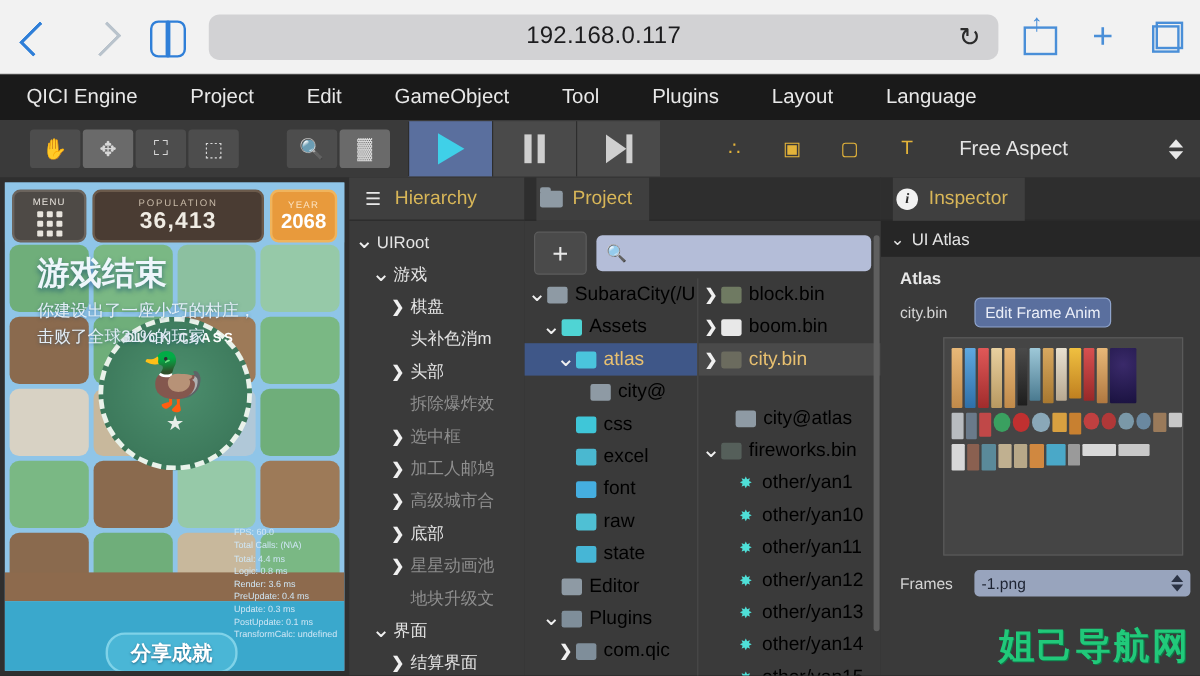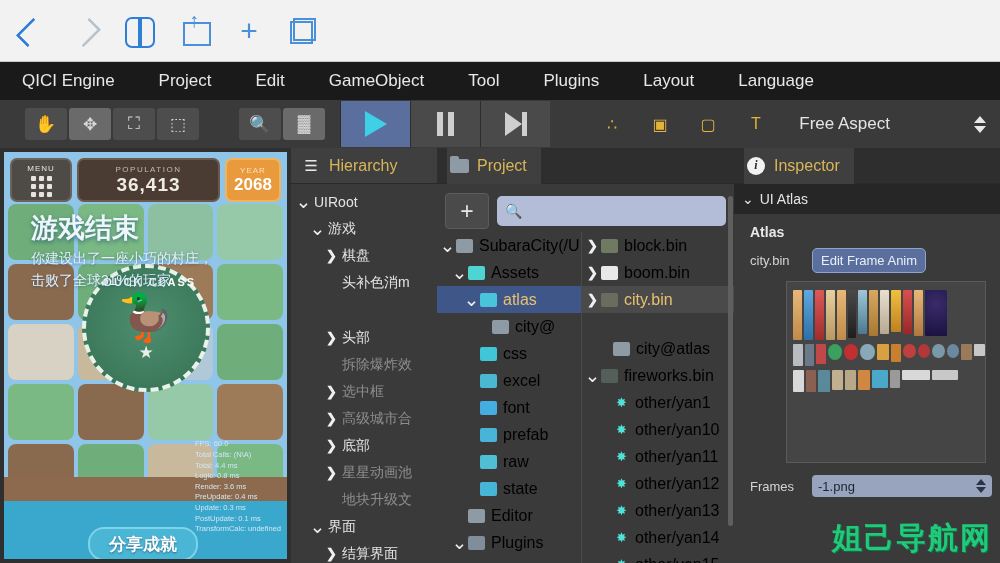--- a/index.html
+++ b/index.html
@@ -314,20 +314,24 @@
 
   <div class="browser-bar">
     <div class="nav-btn">
       <span class="chev"></span>
     </div>
     <div class="nav-btn">
       <span class="chev fwd"></span>
     </div>
     <div class="nav-btn">
       <span class="book-icon"></span>
+    </div>
+    <div class="url-field">
+      <span class="url-text">192.168.0.117</span>
+      <span class="reload-btn">↻</span>
     </div>
     <div class="tb-icon">
       <span class="share-ico"></span>
     </div>
     <div class="tb-icon">
       <span class="plus-ico">+</span>
     </div>
     <div class="tb-icon">
       <span class="tabs-ico"></span>
     </div>
@@ -506,31 +510,35 @@
             <span class="lbl">游戏</span>
           </div>
           <div class="row" style="padding-left: 32px;">
             <span class="arw right"></span>
             <span class="lbl">棋盘</span>
           </div>
           <div class="row" style="padding-left: 32px;">
             <span class="arw"></span>
             <span class="lbl">头补色消m</span>
           </div>
-          <div class="row" style="padding-left: 32px; margin-top: 28px;">
+          <div class="row" style="padding-left: 32px;">
             <span class="arw right"></span>
             <span class="lbl">头部</span>
           </div>
           <div class="row dim" style="padding-left: 32px;">
             <span class="arw"></span>
             <span class="lbl">拆除爆炸效</span>
           </div>
           <div class="row dim" style="padding-left: 32px;">
             <span class="arw right"></span>
             <span class="lbl">选中框</span>
+          </div>
+          <div class="row dim" style="padding-left: 32px;">
+            <span class="arw right"></span>
+            <span class="lbl">加工人邮鸠</span>
           </div>
           <div class="row dim" style="padding-left: 32px;">
             <span class="arw right"></span>
             <span class="lbl">高级城市合</span>
           </div>
           <div class="row" style="padding-left: 32px;">
             <span class="arw right"></span>
             <span class="lbl">底部</span>
           </div>
           <div class="row dim" style="padding-left: 32px;">
@@ -597,25 +605,20 @@
             </div>
             <div class="row" style="padding-left: 26px;">
               <span class="arw"></span>
               <span class="mini ic-excel"></span>
               <span class="lbl" style="">excel</span>
             </div>
             <div class="row" style="padding-left: 26px;">
               <span class="arw"></span>
               <span class="mini ic-font"></span>
               <span class="lbl" style="">font</span>
-            </div>
-            <div class="row" style="padding-left: 26px;">
-              <span class="arw"></span>
-              <span class="mini ic-prefab"></span>
-              <span class="lbl" style="">prefab</span>
             </div>
             <div class="row" style="padding-left: 26px;">
               <span class="arw"></span>
               <span class="mini ic-raw"></span>
               <span class="lbl" style="">raw</span>
             </div>
             <div class="row" style="padding-left: 26px;">
               <span class="arw"></span>
               <span class="mini ic-state"></span>
               <span class="lbl" style="">state</span>

